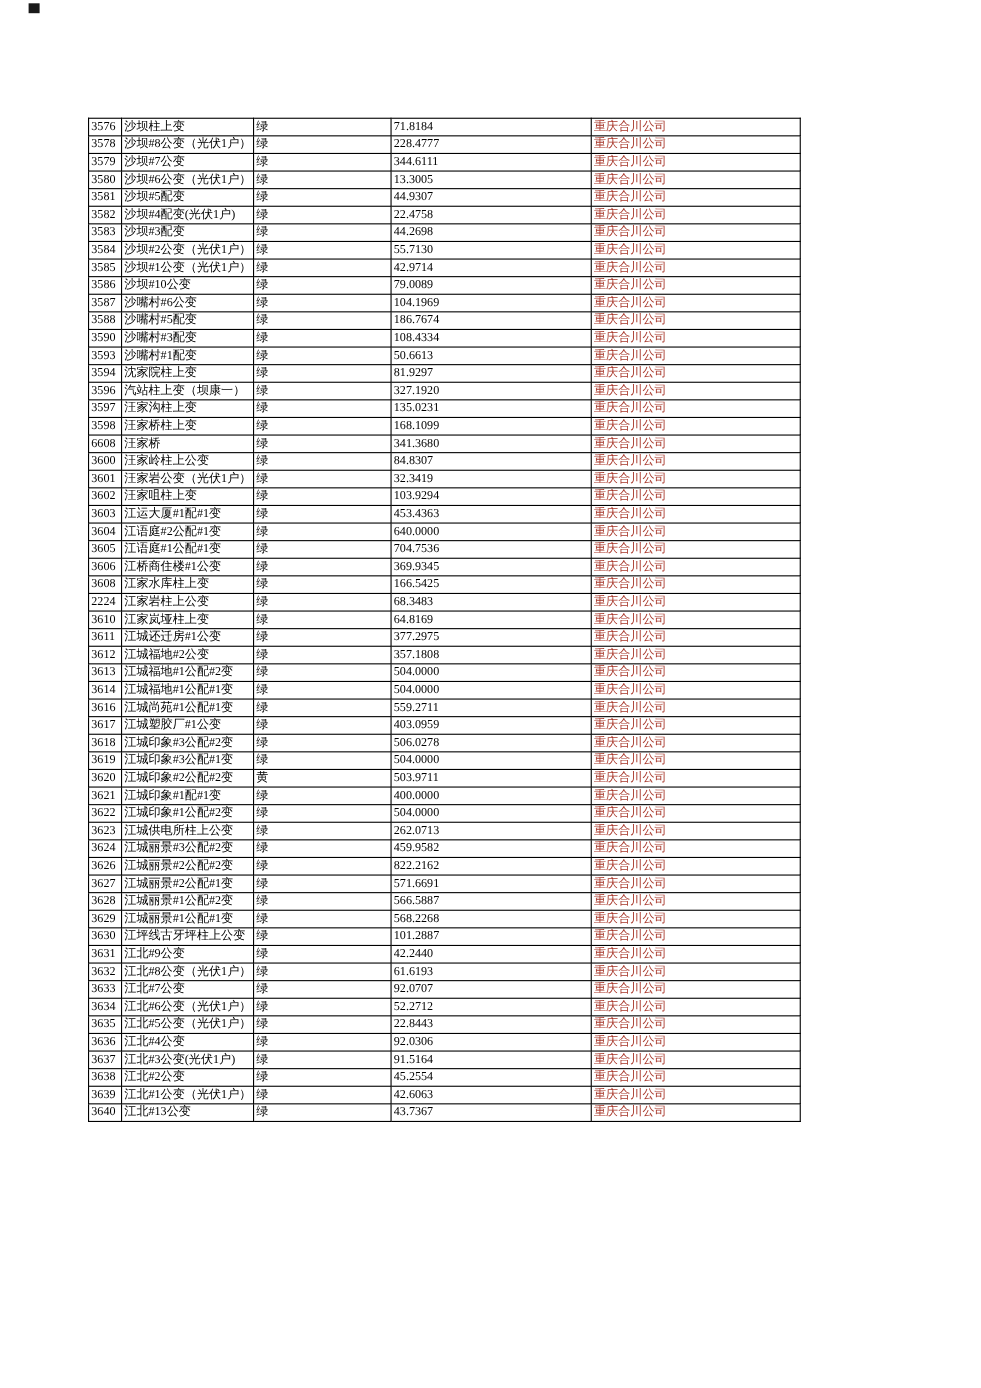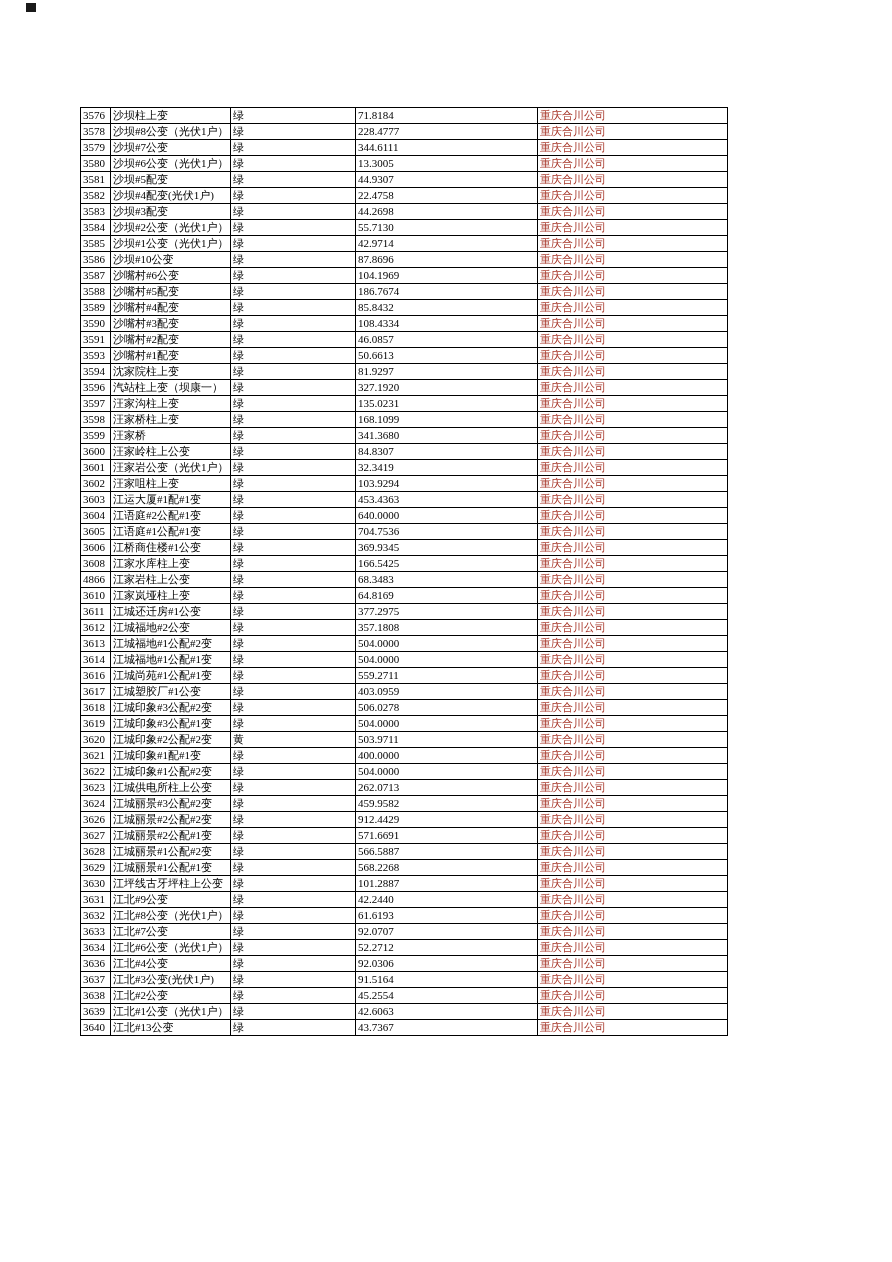--- a/index.html
+++ b/index.html
@@ -118,59 +118,45 @@
           <td class="c-id">3585</td>
           <td class="c-name">沙坝#1公变（光伏1户）</td>
           <td class="c-status">绿</td>
           <td class="c-value">42.9714</td>
           <td class="c-company" style="color: rgb(168, 55, 42);">重庆合川公司</td>
         </tr>
         <tr>
           <td class="c-id">3586</td>
           <td class="c-name">沙坝#10公变</td>
           <td class="c-status">绿</td>
-          <td class="c-value">87.8696</td>
+          <td class="c-value">79.0089</td>
           <td class="c-company" style="color: rgb(168, 55, 42);">重庆合川公司</td>
         </tr>
         <tr>
           <td class="c-id">3587</td>
           <td class="c-name">沙嘴村#6公变</td>
           <td class="c-status">绿</td>
           <td class="c-value">104.1969</td>
           <td class="c-company" style="color: rgb(168, 55, 42);">重庆合川公司</td>
         </tr>
         <tr>
           <td class="c-id">3588</td>
           <td class="c-name">沙嘴村#5配变</td>
           <td class="c-status">绿</td>
           <td class="c-value">186.7674</td>
           <td class="c-company" style="color: rgb(168, 55, 42);">重庆合川公司</td>
         </tr>
         <tr>
-          <td class="c-id">3589</td>
-          <td class="c-name">沙嘴村#4配变</td>
-          <td class="c-status">绿</td>
-          <td class="c-value">85.8432</td>
-          <td class="c-company" style="color: rgb(168, 55, 42);">重庆合川公司</td>
-        </tr>
-        <tr>
           <td class="c-id">3590</td>
           <td class="c-name">沙嘴村#3配变</td>
           <td class="c-status">绿</td>
           <td class="c-value">108.4334</td>
           <td class="c-company" style="color: rgb(168, 55, 42);">重庆合川公司</td>
         </tr>
         <tr>
-          <td class="c-id">3591</td>
-          <td class="c-name">沙嘴村#2配变</td>
-          <td class="c-status">绿</td>
-          <td class="c-value">46.0857</td>
-          <td class="c-company" style="color: rgb(168, 55, 42);">重庆合川公司</td>
-        </tr>
-        <tr>
           <td class="c-id">3593</td>
           <td class="c-name">沙嘴村#1配变</td>
           <td class="c-status">绿</td>
           <td class="c-value">50.6613</td>
           <td class="c-company" style="color: rgb(168, 55, 42);">重庆合川公司</td>
         </tr>
         <tr>
           <td class="c-id">3594</td>
           <td class="c-name">沈家院柱上变</td>
           <td class="c-status">绿</td>
@@ -192,21 +178,21 @@
           <td class="c-company" style="color: rgb(168, 55, 42);">重庆合川公司</td>
         </tr>
         <tr>
           <td class="c-id">3598</td>
           <td class="c-name">汪家桥柱上变</td>
           <td class="c-status">绿</td>
           <td class="c-value">168.1099</td>
           <td class="c-company" style="color: rgb(168, 55, 42);">重庆合川公司</td>
         </tr>
         <tr>
-          <td class="c-id">3599</td>
+          <td class="c-id">6608</td>
           <td class="c-name">汪家桥</td>
           <td class="c-status">绿</td>
           <td class="c-value">341.3680</td>
           <td class="c-company" style="color: rgb(168, 55, 42);">重庆合川公司</td>
         </tr>
         <tr>
           <td class="c-id">3600</td>
           <td class="c-name">汪家岭柱上公变</td>
           <td class="c-status">绿</td>
           <td class="c-value">84.8307</td>
@@ -255,21 +241,21 @@
           <td class="c-company" style="color: rgb(168, 55, 42);">重庆合川公司</td>
         </tr>
         <tr>
           <td class="c-id">3608</td>
           <td class="c-name">江家水库柱上变</td>
           <td class="c-status">绿</td>
           <td class="c-value">166.5425</td>
           <td class="c-company" style="color: rgb(168, 55, 42);">重庆合川公司</td>
         </tr>
         <tr>
-          <td class="c-id">4866</td>
+          <td class="c-id">2224</td>
           <td class="c-name">江家岩柱上公变</td>
           <td class="c-status">绿</td>
           <td class="c-value">68.3483</td>
           <td class="c-company" style="color: rgb(168, 55, 42);">重庆合川公司</td>
         </tr>
         <tr>
           <td class="c-id">3610</td>
           <td class="c-name">江家岚垭柱上变</td>
           <td class="c-status">绿</td>
           <td class="c-value">64.8169</td>
@@ -363,21 +349,21 @@
           <td class="c-id">3624</td>
           <td class="c-name">江城丽景#3公配#2变</td>
           <td class="c-status">绿</td>
           <td class="c-value">459.9582</td>
           <td class="c-company" style="color: rgb(168, 55, 42);">重庆合川公司</td>
         </tr>
         <tr>
           <td class="c-id">3626</td>
           <td class="c-name">江城丽景#2公配#2变</td>
           <td class="c-status">绿</td>
-          <td class="c-value">912.4429</td>
+          <td class="c-value">822.2162</td>
           <td class="c-company" style="color: rgb(168, 55, 42);">重庆合川公司</td>
         </tr>
         <tr>
           <td class="c-id">3627</td>
           <td class="c-name">江城丽景#2公配#1变</td>
           <td class="c-status">绿</td>
           <td class="c-value">571.6691</td>
           <td class="c-company" style="color: rgb(168, 55, 42);">重庆合川公司</td>
         </tr>
         <tr>
@@ -420,20 +406,27 @@
           <td class="c-name">江北#7公变</td>
           <td class="c-status">绿</td>
           <td class="c-value">92.0707</td>
           <td class="c-company" style="color: rgb(168, 55, 42);">重庆合川公司</td>
         </tr>
         <tr>
           <td class="c-id">3634</td>
           <td class="c-name">江北#6公变（光伏1户）</td>
           <td class="c-status">绿</td>
           <td class="c-value">52.2712</td>
+          <td class="c-company" style="color: rgb(168, 55, 42);">重庆合川公司</td>
+        </tr>
+        <tr>
+          <td class="c-id">3635</td>
+          <td class="c-name">江北#5公变（光伏1户）</td>
+          <td class="c-status">绿</td>
+          <td class="c-value">22.8443</td>
           <td class="c-company" style="color: rgb(168, 55, 42);">重庆合川公司</td>
         </tr>
         <tr>
           <td class="c-id">3636</td>
           <td class="c-name">江北#4公变</td>
           <td class="c-status">绿</td>
           <td class="c-value">92.0306</td>
           <td class="c-company" style="color: rgb(168, 55, 42);">重庆合川公司</td>
         </tr>
         <tr>

